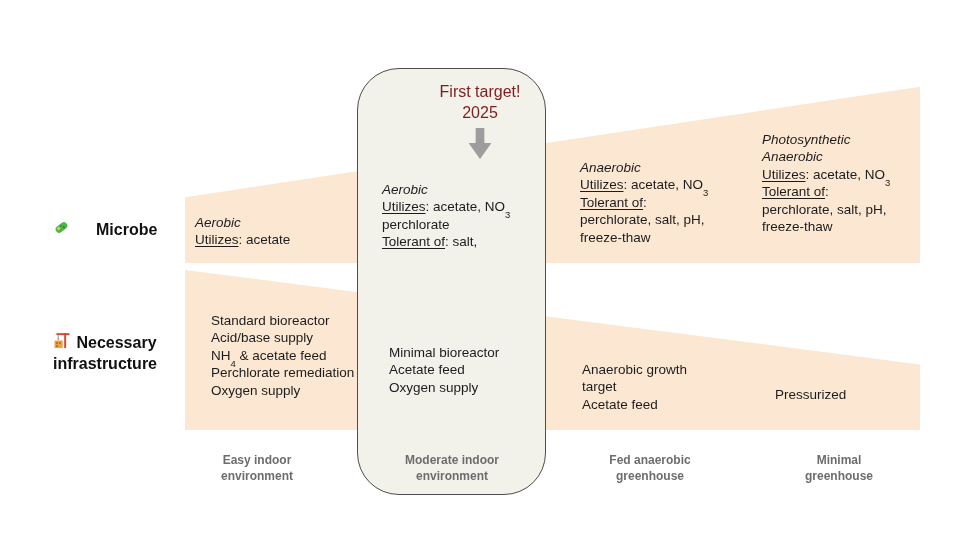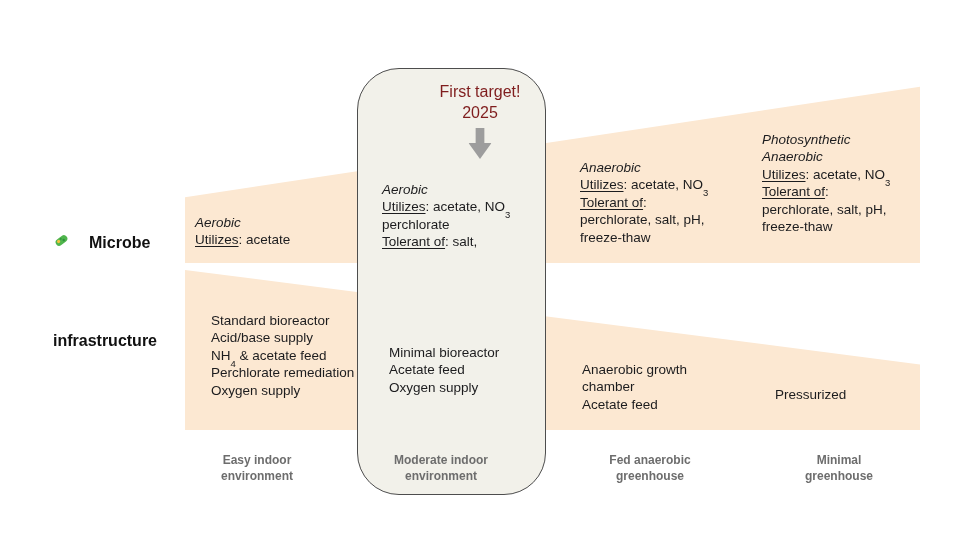--- a/index.html
+++ b/index.html
@@ -25,21 +25,21 @@
     position:absolute; left:0; top:81px; width:100%; text-align:center;
     font-size:16px; line-height:21px; color:#7f1d1d; z-index:3;
   }
   .arrow-down{
     position:absolute; left:50%; top:128px; transform:translateX(-50%);
     width:23px; height:31px; background:var(--arrow); z-index:3;
     clip-path:polygon(31% 0, 69% 0, 69% 48%, 100% 48%, 50% 100%, 0 48%, 31% 48%);
   }
   
   .row-label{position:absolute; z-index:3; font-weight:bold; font-size:16px; color:#111;}
-  .microbe-label{left:52px; top:231px; display:flex; align-items:center; gap:18px;}
+  .microbe-label{left:52px; top:218px; display:flex; align-items:center; gap:25px;}
   .infra-label{left:28px; top:331px; width:154px; text-align:center; line-height:20px;}
   .infra-label .line1{display:flex; align-items:center; justify-content:center; gap:5px;}
   
   .txt{position:absolute; z-index:3; font-size:13.5px; line-height:17.4px; color:var(--text);}
   .txt .line{white-space:nowrap; min-height:17.4px;}
   .u{text-decoration:underline; text-underline-offset:2px;}
   .it{font-style:italic;}
   sub{font-size:9.5px; line-height:0; position:relative; top:3px;}
   .m1{left:195px; top:214px;}
   .m2{left:382px; top:181px;}
@@ -48,21 +48,21 @@
   .i1{left:193px; top:312px;margin-left:18px;}
   .i2{left:389px; top:344px;}
   .i3{left:582px; top:361px;}
   .i4{left:775px; top:386px;}
   
   .env{
     position:absolute; z-index:3; width:144px; text-align:center;
     font-size:12px; font-weight:bold; color:var(--muted); line-height:16px; top:452px;
   }
   .env .line{white-space:nowrap;}
-  .e1{left:185px;} .e2{left:369px;} .e3{left:578px;} .e4{left:767px;}
+  .e1{left:185px;} .e2{left:380px;} .e3{left:578px;} .e4{left:767px;}
 </style>
 </head>
 <body>
 
 <div class="stage">
 
   <div class="wedge wedge-top"></div>
   <div class="wedge wedge-bottom"></div>
 
   <div class="card"></div>
@@ -81,20 +81,35 @@
           <circle cx="7" cy="8.9" r="1.7" fill="#f2c23d"></circle>
           <circle cx="12.2" cy="11" r="1.3" fill="#2e8f3c"></circle>
           <circle cx="10.5" cy="8.2" r="0.9" fill="#2e8f3c"></circle>
         </g>
       </svg>
     </span>
     <span>Microbe</span>
   </div>
 
   <div class="row-label infra-label">
+    <div class="line1">
+      <span>
+        <svg width="18" height="18" viewBox="0 0 18 18">
+          <rect x="1.5" y="9.5" width="8.2" height="7.5" rx="0.6" fill="#f0a13c"></rect>
+          <rect x="3" y="11.2" width="1.7" height="1.7" fill="#b5651d"></rect>
+          <rect x="6" y="11.2" width="1.7" height="1.7" fill="#b5651d"></rect>
+          <rect x="3" y="14.2" width="1.7" height="1.7" fill="#b5651d"></rect>
+          <rect x="11.2" y="2.2" width="1.9" height="14.8" fill="#d9452c"></rect>
+          <rect x="3.5" y="2.2" width="13" height="1.9" fill="#d9452c"></rect>
+          <line x1="5.2" y1="4.1" x2="5.2" y2="7.2" stroke="#8a8a8a" stroke-width="0.9"></line>
+          <circle cx="5.2" cy="7.8" r="0.9" fill="#8a8a8a"></circle>
+        </svg>
+      </span>
+      <span>Necessary</span>
+    </div>
     <div>infrastructure</div>
   </div>
 
   <div class="txt m1">
       <div class="line"><span class="it">Aerobic</span></div>
       <div class="line"><span class="u">Utilizes</span><span>: acetate</span></div>
     </div>
   <div class="txt m2">
       <div class="line"><span class="it">Aerobic</span></div>
       <div class="line"><span class="u">Utilizes</span><span>: acetate, NO</span><sub>3</sub></div>
@@ -124,21 +139,21 @@
       <div class="line"><span>Perchlorate remediation</span></div>
       <div class="line"><span>Oxygen supply</span></div>
     </div>
   <div class="txt i2">
       <div class="line"><span>Minimal bioreactor</span></div>
       <div class="line"><span>Acetate feed</span></div>
       <div class="line"><span>Oxygen supply</span></div>
     </div>
   <div class="txt i3">
       <div class="line"><span>Anaerobic growth</span></div>
-      <div class="line"><span>chamber</span></div>
+      <div class="line"><span>target</span></div>
       <div class="line"><span>Acetate feed</span></div>
     </div>
   <div class="txt i4">
       <div class="line"><span>Pressurized</span></div>
     </div>
 
   <div class="env e1">
       <div class="line"><span>Easy indoor</span></div>
       <div class="line"><span>environment</span></div>
     </div>

